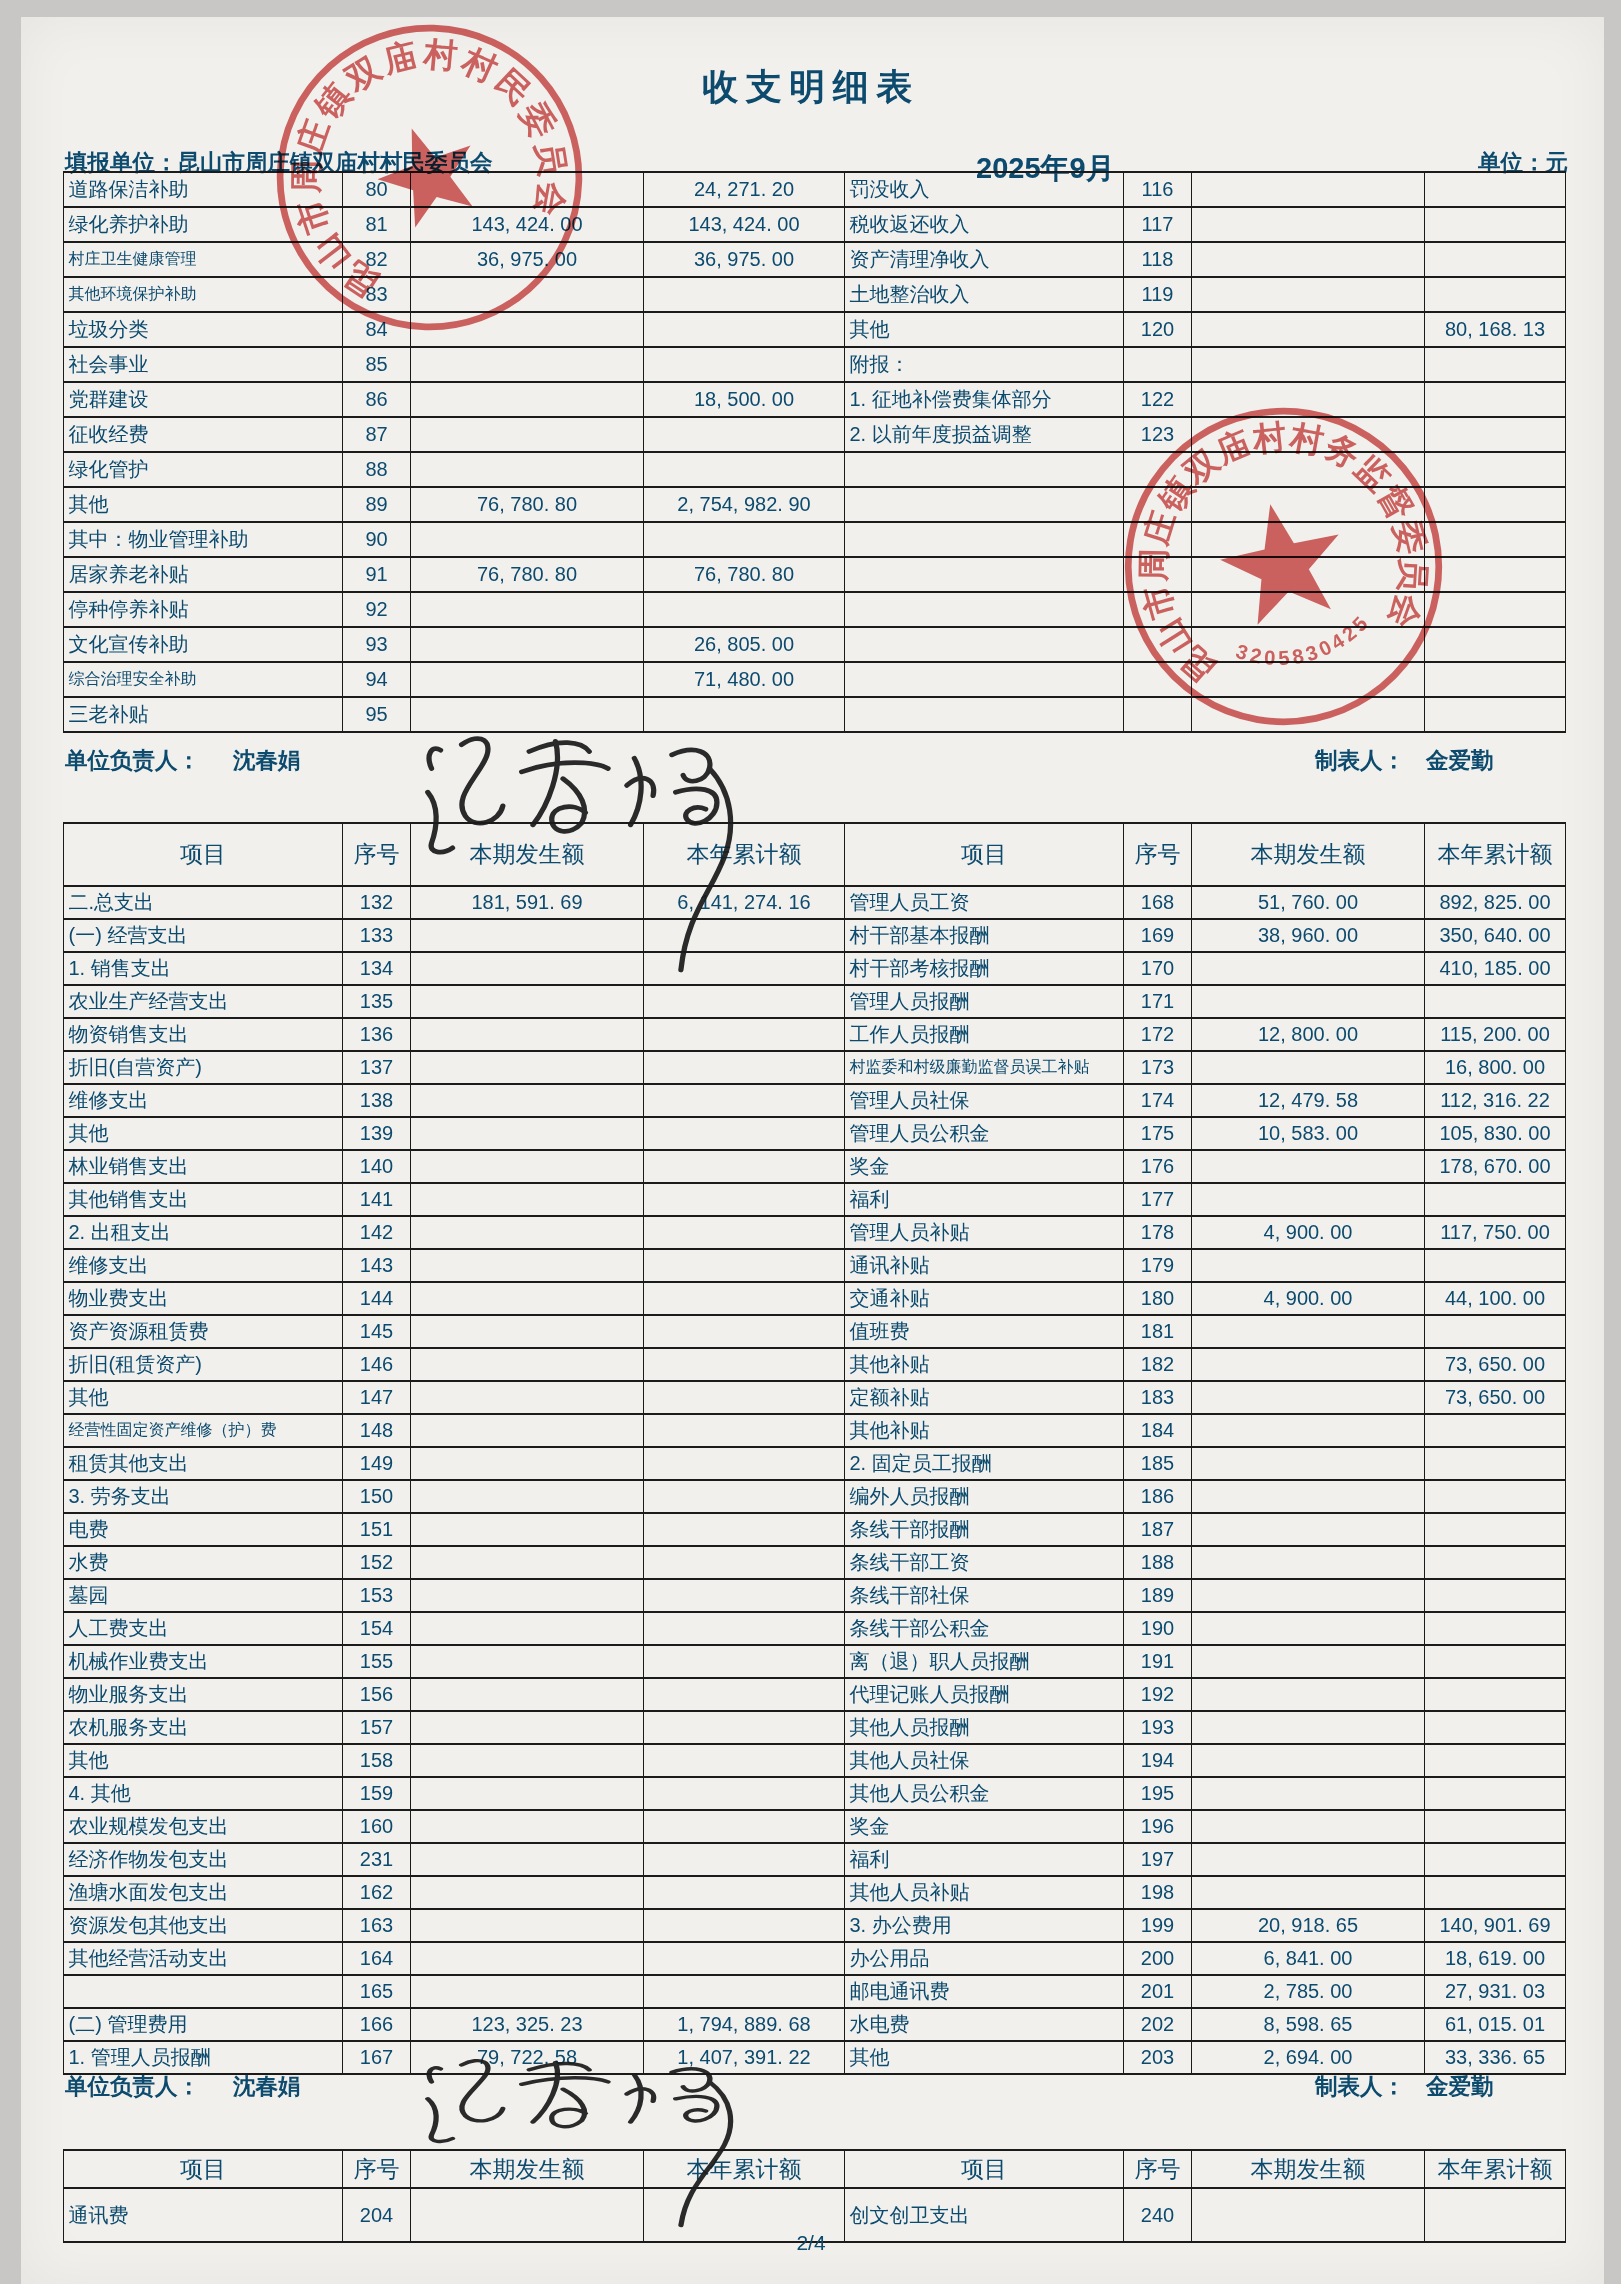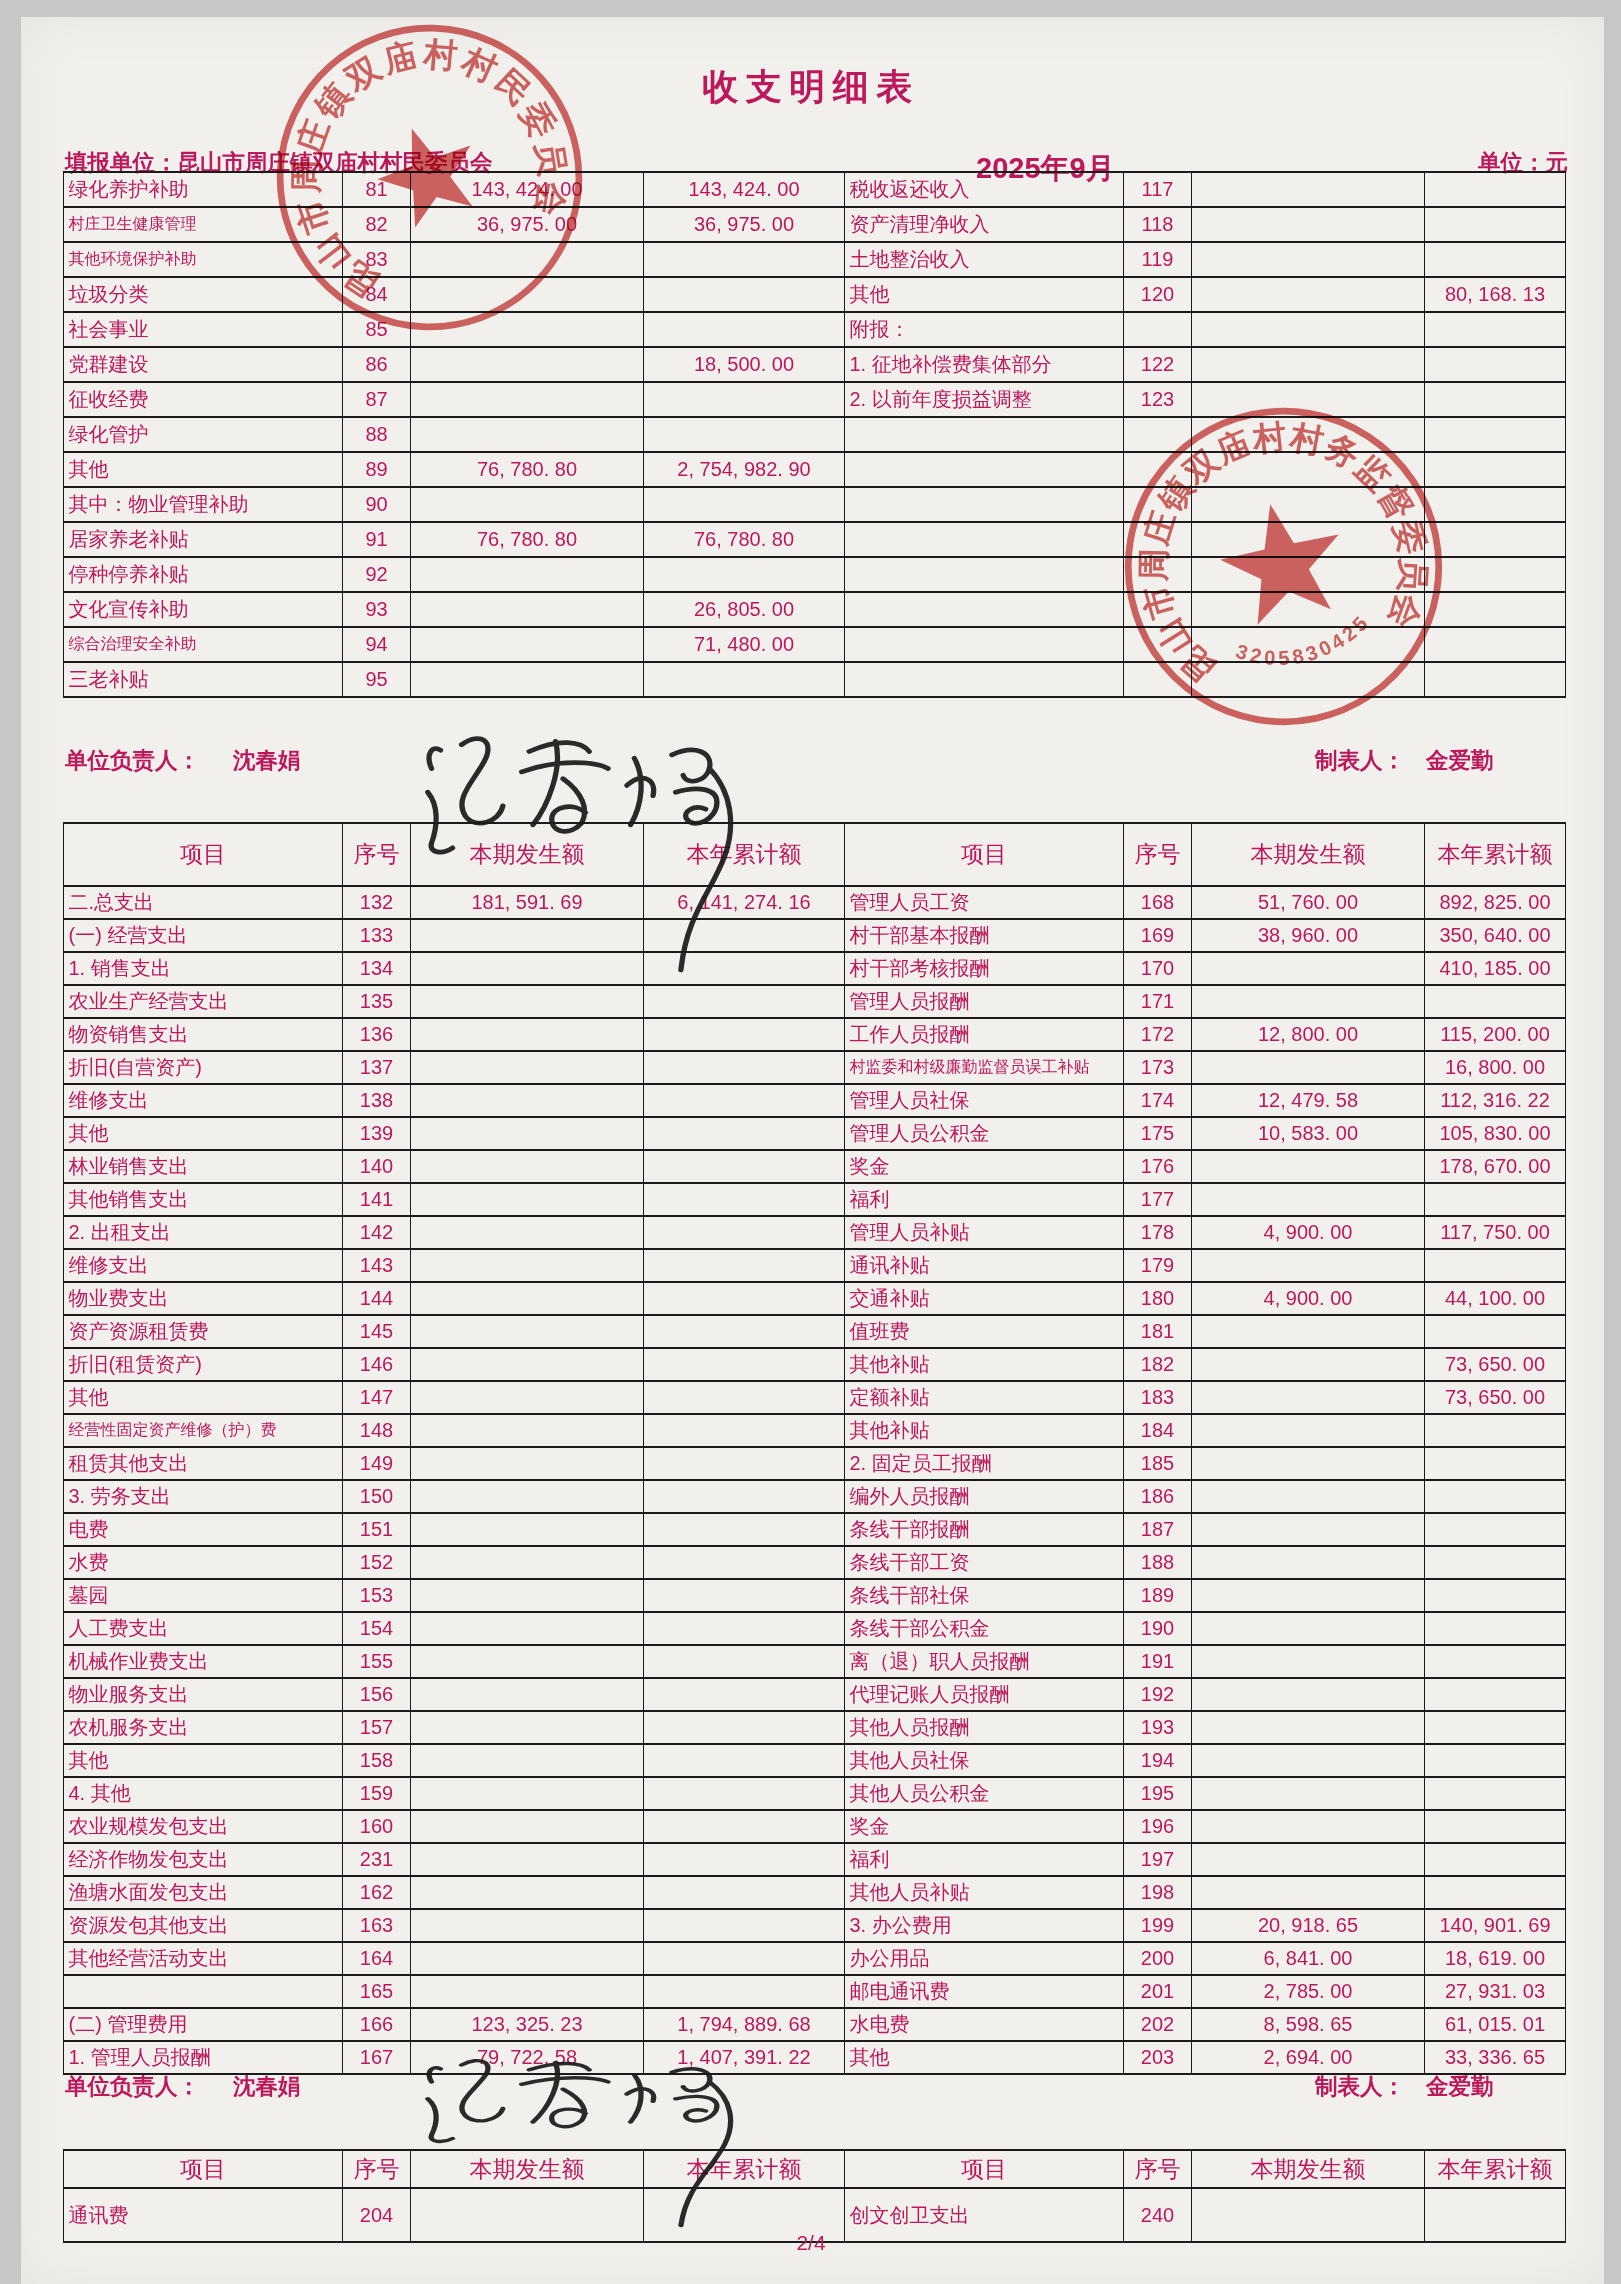--- a/index.html
+++ b/index.html
@@ -1,17 +1,17 @@
 <!DOCTYPE html>
 <html style="font-size:12px"><head>
 <meta charset="utf-8">
 <style>
   html,body{margin:0;padding:0;background:#b9b8b6;}
   .page{position:relative;width:1622px;height:2284px;background:#c8c7c5;
-        font-family:"Liberation Sans","DejaVu Sans",sans-serif;color:#be185d;overflow:hidden;}
+        font-family:"Liberation Sans","DejaVu Sans",sans-serif;color:#0c4a6e;overflow:hidden;}
   .paper{position:absolute;left:21px;top:16.5px;width:1583px;height:2268px;background:#f1f0ed;
          box-shadow:inset 0 0 60px rgba(0,0,0,0.05);}
   .title{position:absolute;top:63px;left:0;width:100%;text-align:center;
          font-size:36px;font-weight:bold;letter-spacing:7.5px;}
   .unit-line{position:absolute;top:147px;left:65px;font-size:22.5px;font-weight:bold;}
   .period{position:absolute;top:149px;left:976px;font-size:29px;font-weight:bold;}
   .unit-label{position:absolute;top:147px;right:54px;font-size:22.5px;font-weight:bold;}
 
   .doc-table{border-collapse:collapse;table-layout:fixed;width:1502px;position:absolute;left:63px;}
   .doc-table td,.doc-table th{border-left:1.5px solid #1b1b1b;border-right:1.5px solid #1b1b1b;
@@ -54,20 +54,30 @@
         <col style="width: 279px;">
         <col style="width: 68px;">
         <col style="width: 233px;">
         <col style="width: 201px;">
         <col style="width: 279px;">
         <col style="width: 68px;">
         <col style="width: 233px;">
         <col style="width: 141px;">
       </colgroup>
       <tbody>
+        <tr>
+          <td class="lab ind4">道路保洁补助</td>
+          <td class="num">80</td>
+          <td class="num"></td>
+          <td class="num">24, 271. 20</td>
+          <td class="lab ind1">罚没收入</td>
+          <td class="num">116</td>
+          <td class="num"></td>
+          <td class="num"></td>
+        </tr>
         <tr>
           <td class="lab ind4">绿化养护补助</td>
           <td class="num">81</td>
           <td class="num">143, 424. 00</td>
           <td class="num">143, 424. 00</td>
           <td class="lab ind1">税收返还收入</td>
           <td class="num">117</td>
           <td class="num"></td>
           <td class="num"></td>
         </tr>

